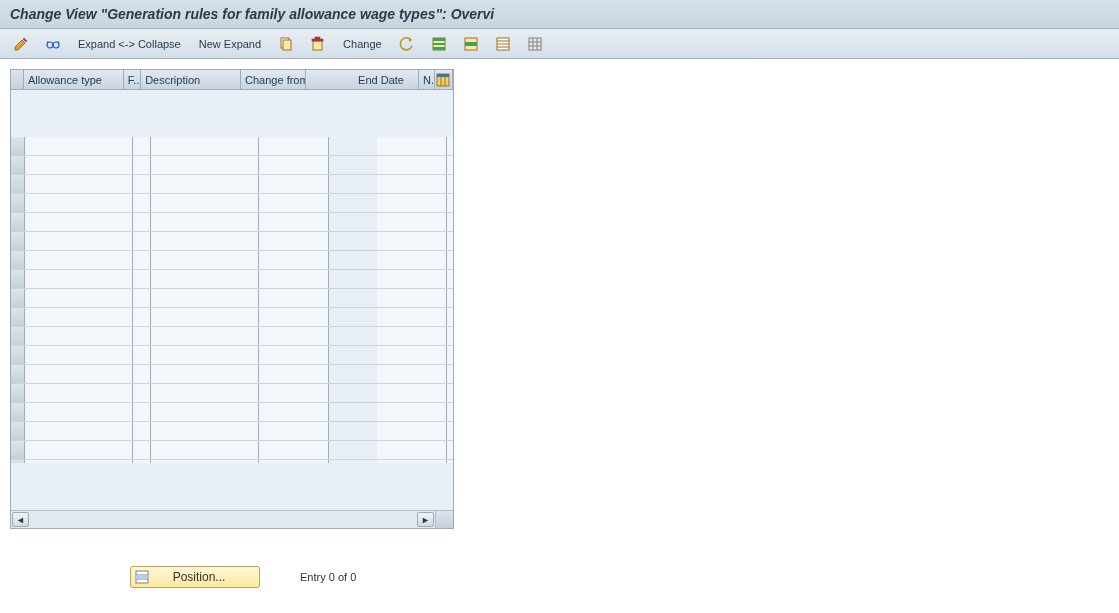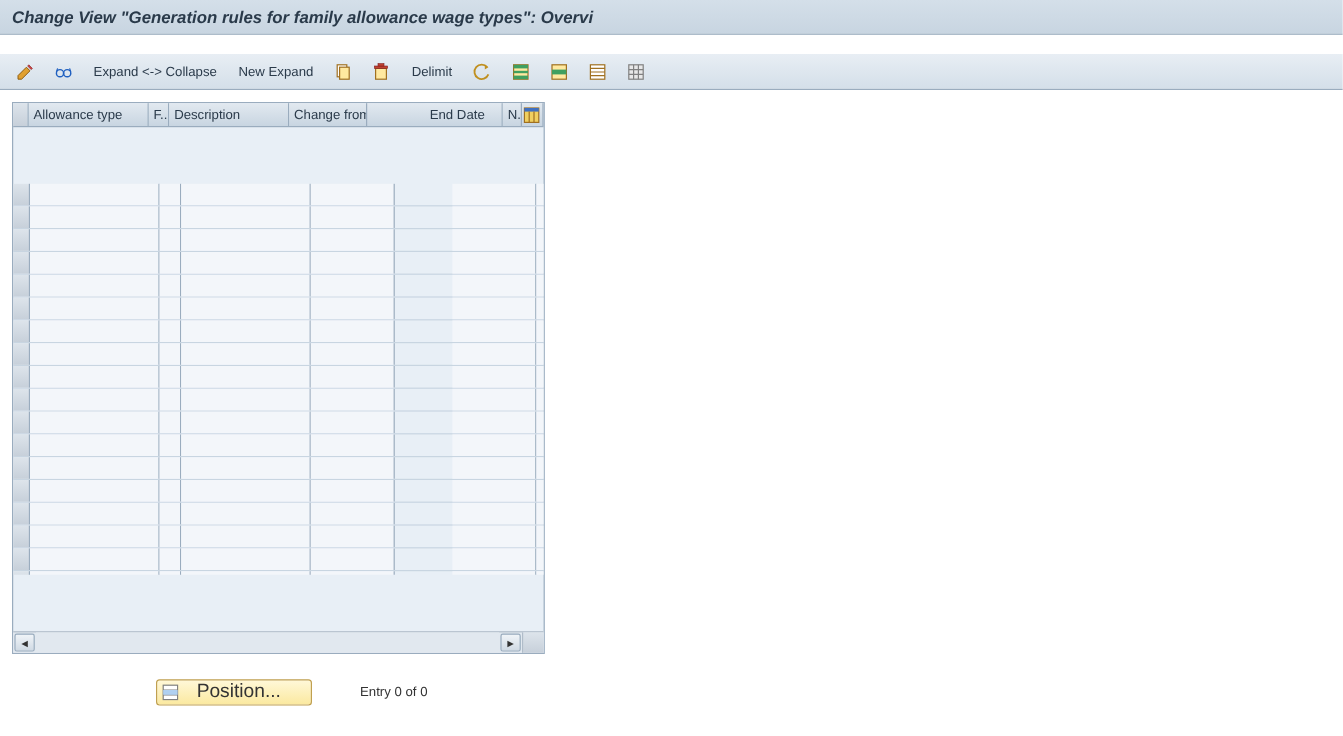--- a/index.html
+++ b/index.html
@@ -23,21 +23,20 @@
     color: #2a3a4a;
   }
   .toolbar {
     background: linear-gradient(to bottom, #e8eef4 0%, #d4dfe9 100%);
     border-bottom: 1px solid #9aacbe;
     padding: 4px 8px;
     display: flex;
     align-items: center;
     gap: 6px;
     height: 30px;
-    margin-top: 16px;
   }
   .tb-btn {
     display: inline-flex;
     align-items: center;
     justify-content: center;
     padding: 2px 4px;
     border: 1px solid transparent;
     border-radius: 2px;
     cursor: pointer;
     height: 20px;
@@ -150,21 +149,21 @@
     display: inline-flex;
     align-items: center;
     gap: 6px;
     padding: 2px 16px 2px 4px;
     border: 1px solid #c0a050;
     background: linear-gradient(to bottom, #fff8d8, #fbe9a0);
     border-radius: 3px;
     cursor: pointer;
     min-width: 130px;
     height: 22px;
-    font-size: 16px;
+    font-size: 12px;
     color: #333;
     justify-content: flex-start;
   }
   .position-btn .label { flex:1; text-align:center; }
   .entry-status { font-size: 11px; color: #333; }
   .cfg-icon { width:14px; height:14px; }
 </style>
 </head>
 <body>
 
@@ -192,21 +191,21 @@
         <rect x="5" y="4" width="8" height="10" fill="#ffe9a0" stroke="#a07020" stroke-width="1"></rect>
       </svg>
   </span>
   <span class="tb-btn">
     <svg class="icon-svg" viewBox="0 0 16 16">
         <rect x="3" y="5" width="9" height="9" fill="#ffe9a0" stroke="#a07020" stroke-width="1"></rect>
         <rect x="2" y="3" width="11" height="2" fill="#c04030" stroke="#802020" stroke-width="0.5"></rect>
         <rect x="5" y="1" width="5" height="2" fill="#c04030" stroke="#802020" stroke-width="0.5"></rect>
       </svg>
   </span>
-  <span class="tb-text-btn">Delimit</span>
+  <span class="tb-text-btn">Change</span>
   <span class="tb-btn">
     <svg class="icon-svg" viewBox="0 0 16 16">
         <path d="M12 4 A6 6 0 1 0 13 10" fill="none" stroke="#c09020" stroke-width="1.5"></path>
         <path d="M10 2 L13 4 L10 6 Z" fill="#c09020"></path>
       </svg>
   </span>
   <span class="tb-btn">
     <svg class="icon-svg" viewBox="0 0 16 16">
         <rect x="2" y="2" width="12" height="12" fill="#ffe9a0" stroke="#a07020"></rect>
         <rect x="2" y="2" width="12" height="3" fill="#40a060"></rect>

